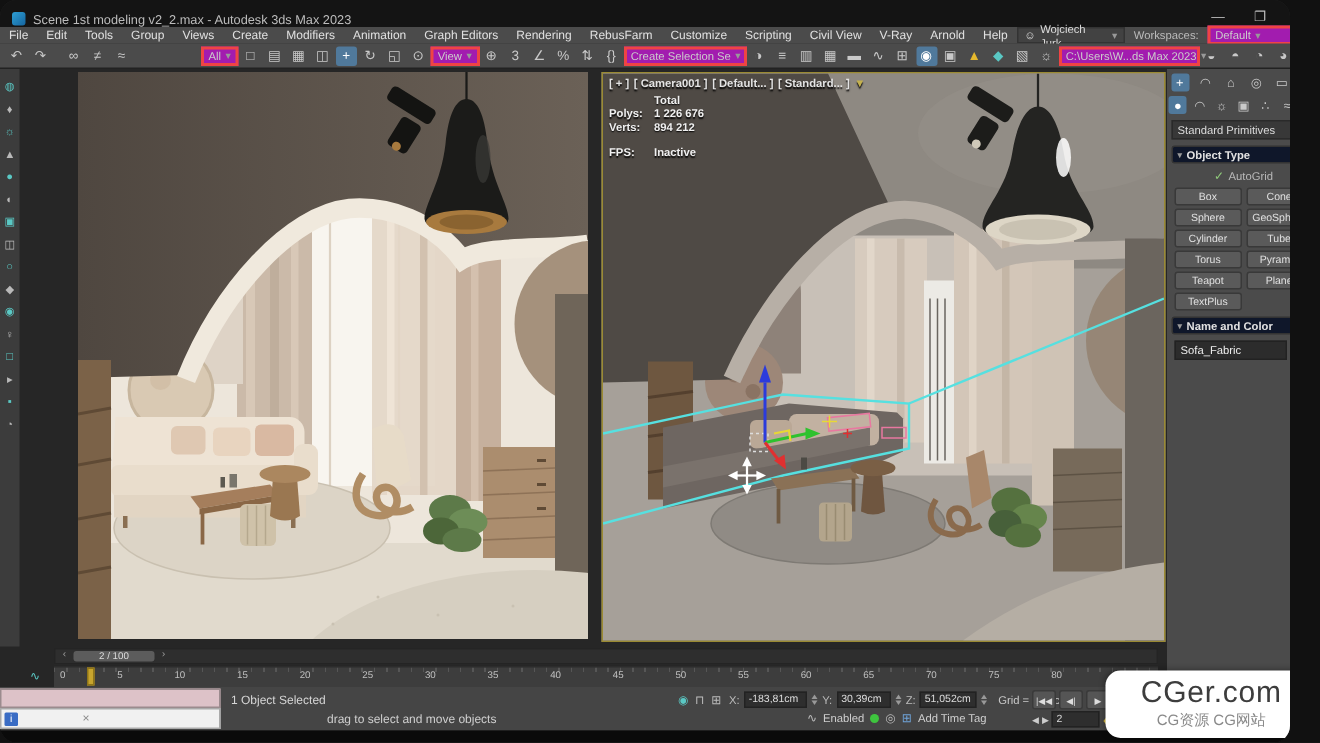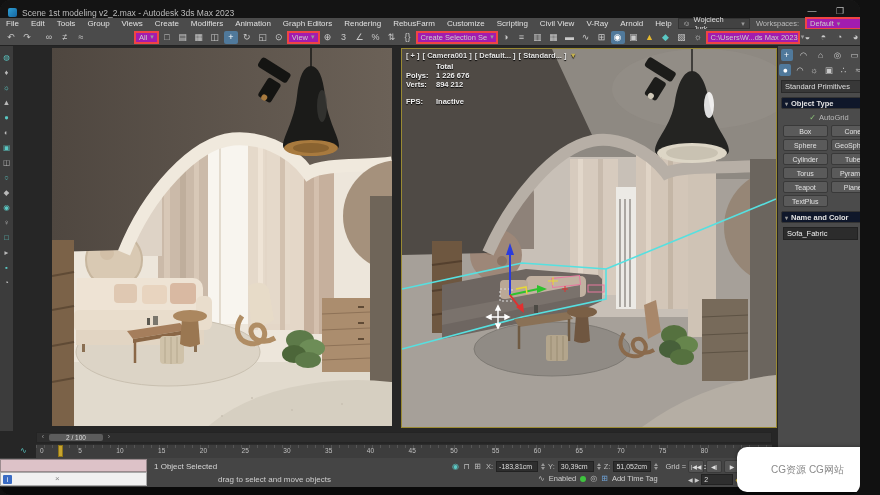--- a/index.html
+++ b/index.html
@@ -625,16 +625,17 @@
     <div class="frame-row">
       <span class="s-ic" style="font-size:6px;">◀</span>
       <span class="s-ic" style="font-size:6px;">▶</span>
       <span class="coord-field">2</span>
       <span class="key">♦</span>
     </div>
   </div>
   <div class="bottomblack"></div>
 
   <div class="wm">
+    <span class="t">CGer.com</span>
     <span class="s">CG资源 CG网站</span>
   </div>
 
 </div>
 
 </body></html>

